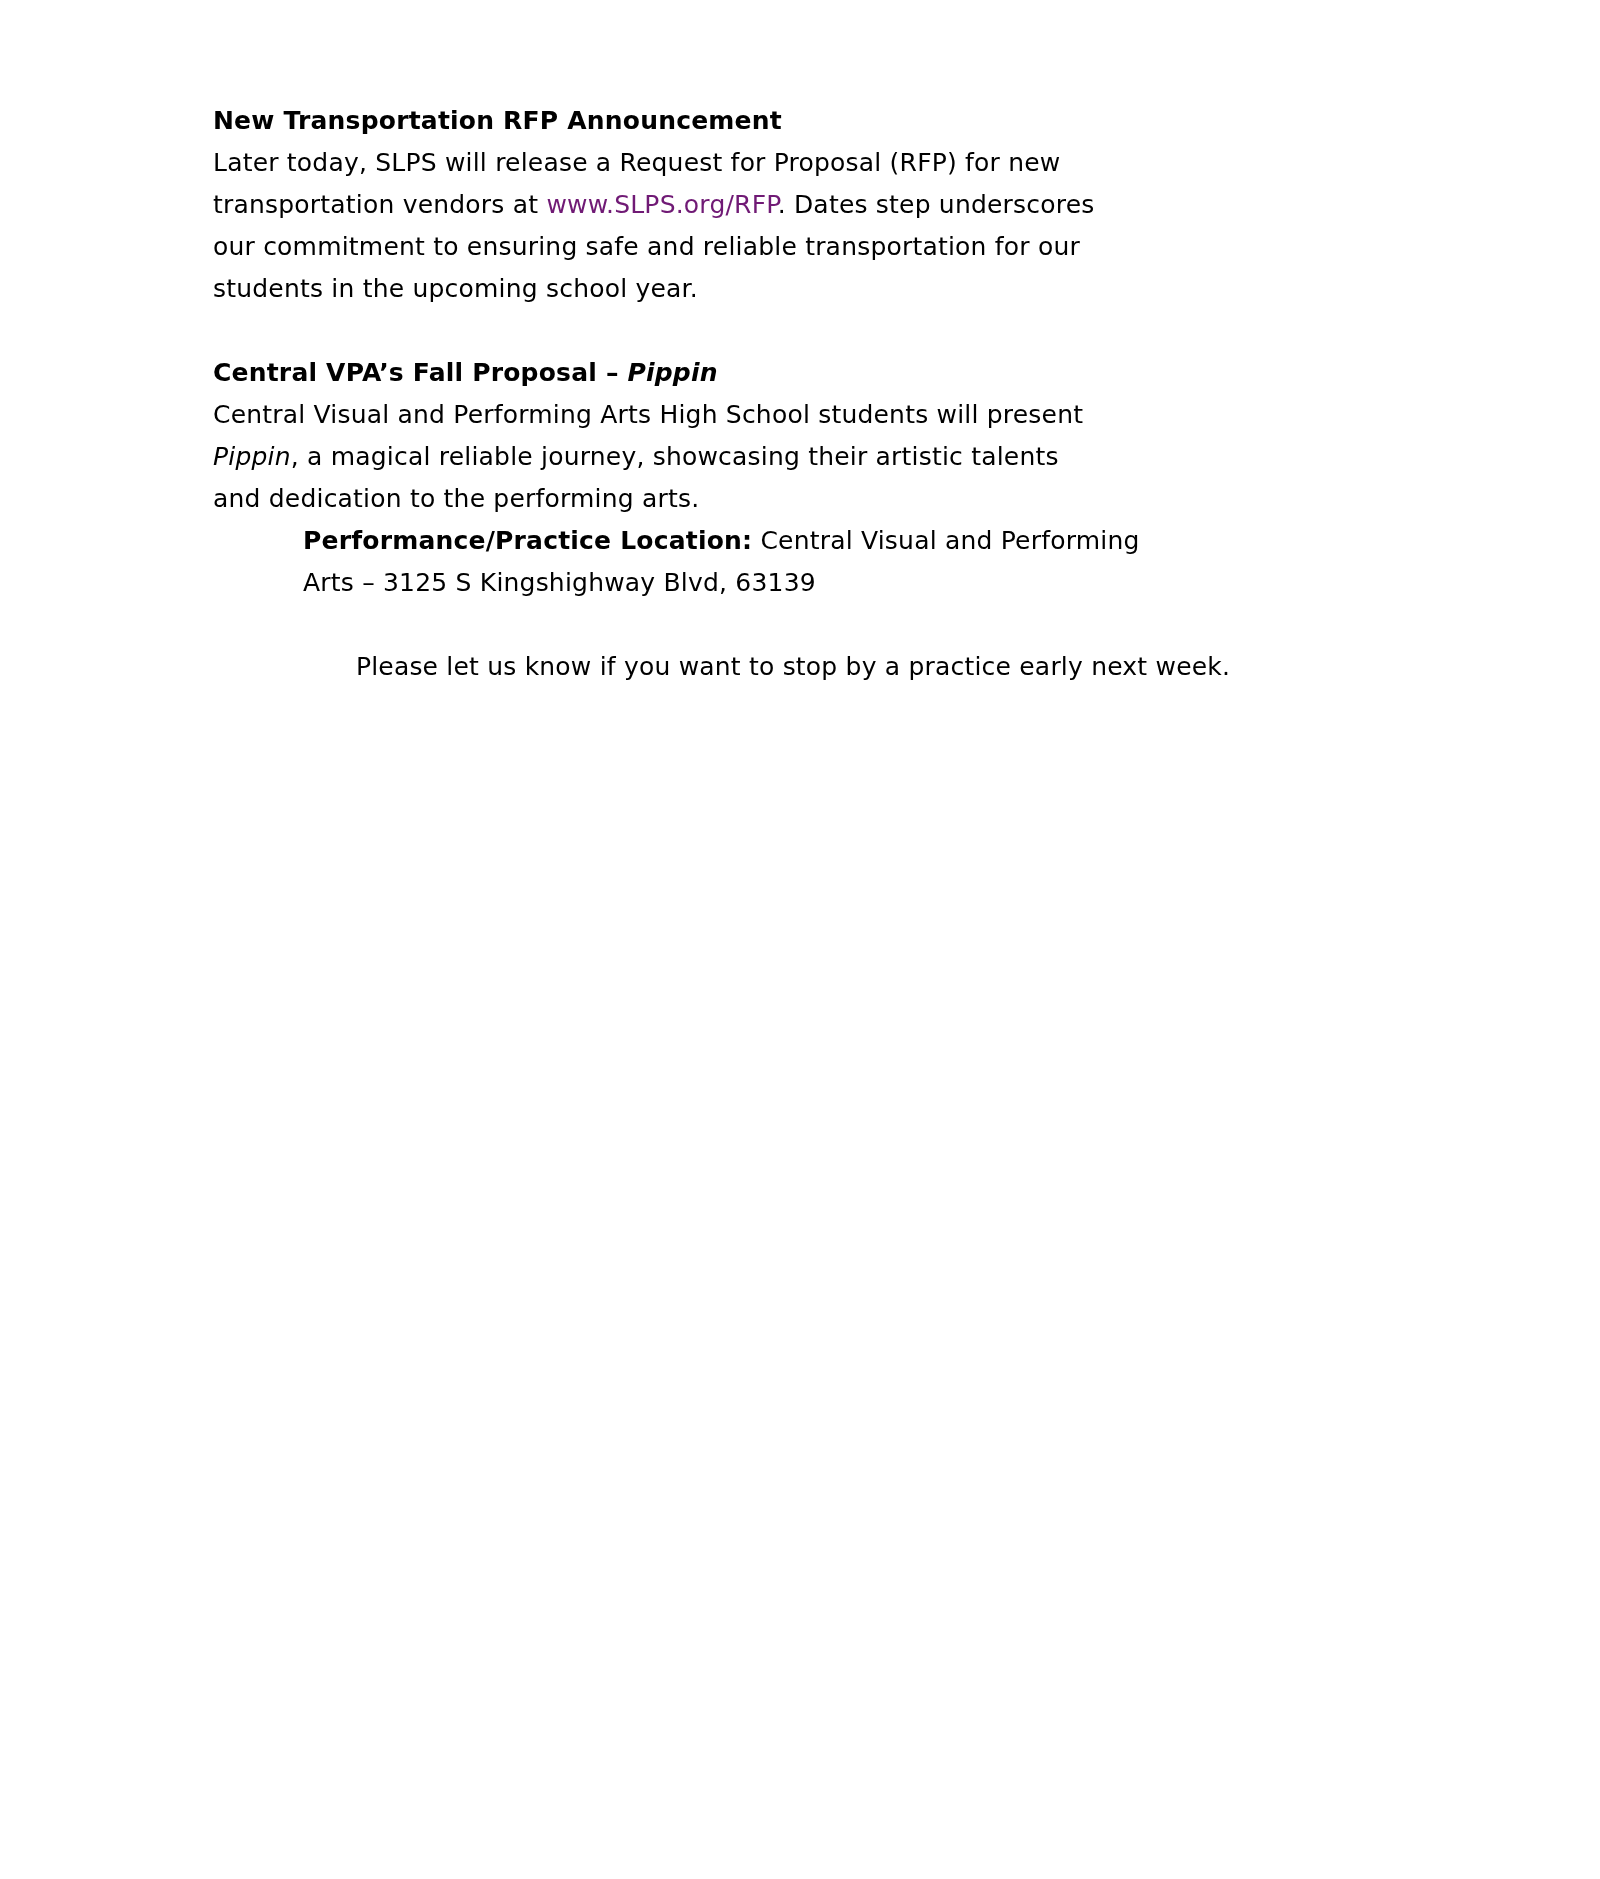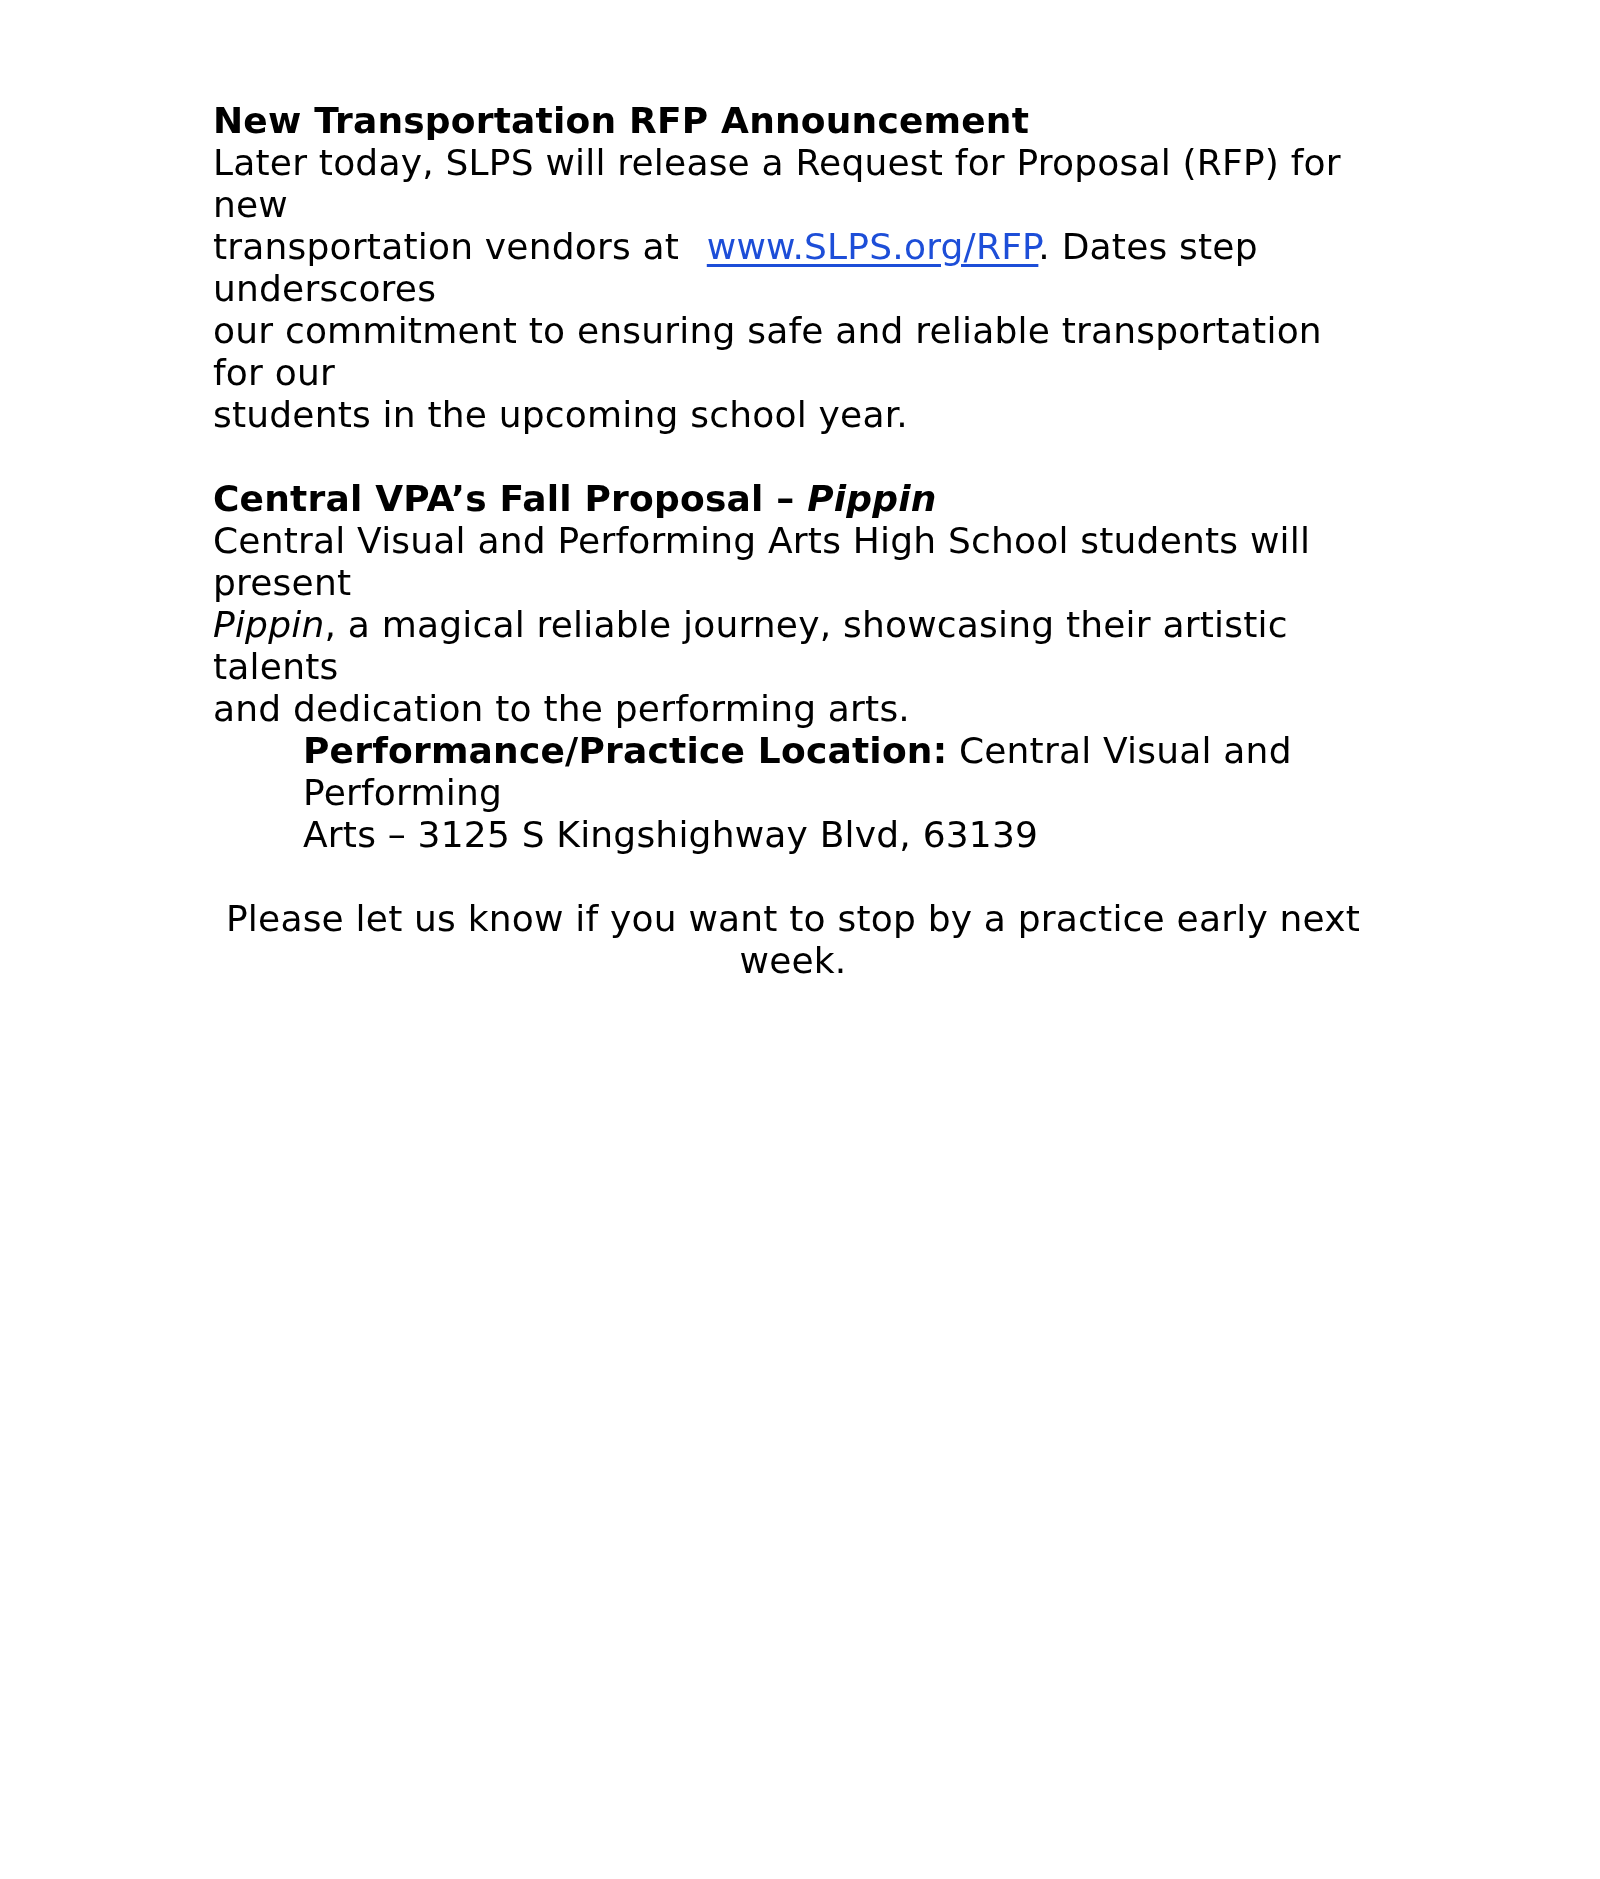--- a/index.html
+++ b/index.html
@@ -8,37 +8,35 @@
     height: 1879px;
     background: #ffffff;
     font-family: "DejaVu Sans", "Liberation Sans", sans-serif;
   }
   .page {
     position: absolute;
     left: 213px;
     top: 100px;
     width: 1160px;
     color: #000000;
-    font-size: 36px;
+    font-size: 25px;
     line-height: 42px;
     letter-spacing: 0.2px;
   }
   .para { margin-bottom: 42px; }
   .para:last-child { margin-bottom: 0; text-align: center; }
   .line { display: block; white-space: pre-wrap; }
   .bold { font-weight: 700; }
   .italic { font-style: italic; }
   .bold-italic { font-weight: 700; font-style: italic; }
   .indent { padding-left: 90px; }
   a.doc-link {
-    color: #1d4ed8;
-    text-decoration: underline;
+    color: #701a75;
     text-underline-offset: 5px;
     cursor: pointer;
-    margin-left: 16px;
   }
 </style>
 </head>
 <body>
 
 <div class="page">
 
   <div class="para">
     <span class="line bold">New Transportation RFP Announcement</span>
     <span class="line">Later today, SLPS will release a Request for Proposal (RFP) for new</span>

